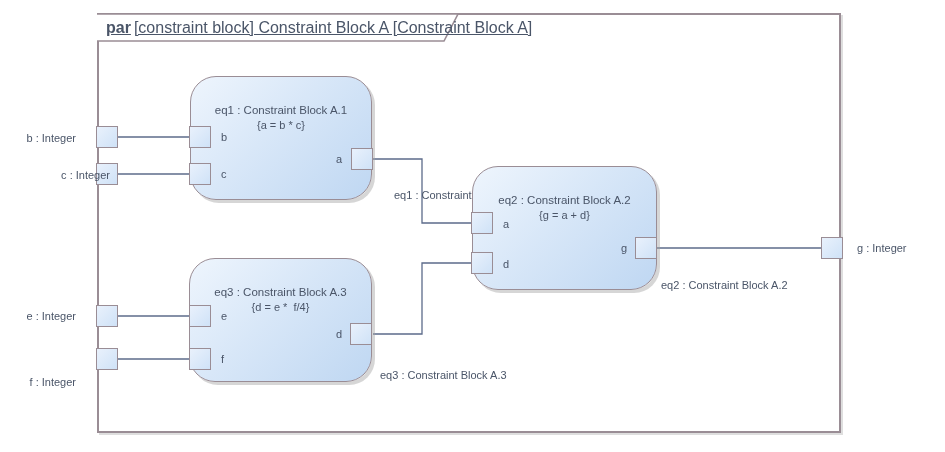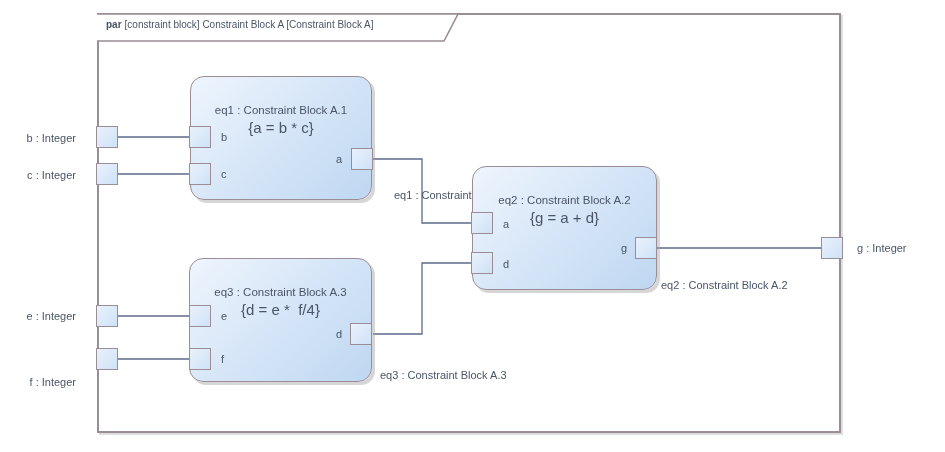--- a/index.html
+++ b/index.html
@@ -9,33 +9,33 @@
   }
   .frame{
     position:absolute;left:97px;top:13px;width:744px;height:420px;
     border:2px solid #9a8d95;box-shadow:2px 2px 0 rgba(160,160,160,.35);
     box-sizing:border-box;background:transparent;
   }
   svg.wires{position:absolute;left:0;top:0;}
   .tabshape{fill:#ffffff;stroke:#9a8d95;stroke-width:1.6;}
   .wire{fill:none;stroke:#5c6b8a;stroke-width:1.3;}
   .frame-title{
-    position:absolute;left:106px;top:19px;font-size:10px;color:#4a5568;white-space:nowrap;
+    position:absolute;left:106px;top:19px;font-size:16px;color:#4a5568;white-space:nowrap;text-decoration:underline;
   }
   .frame-title b{font-weight:bold;margin-right:3px;}
   .block{
-    position:absolute;box-sizing:border-box;border:1.4px solid #9a8d95;border-radius:14px;
+    position:absolute;box-sizing:border-box;border:1.4px solid #9a8d95;border-radius:26px;
     background:linear-gradient(135deg,#eef5fd 0%,#d8e7f8 45%,#bfd7f2 100%);
     box-shadow:3px 3px 0 rgba(165,165,165,.45);
   }
   .btitle{
     text-align:center;font-size:11.5px;color:#4a5568;white-space:nowrap;margin-top:27px;
   }
   .bconstraint{
-    text-align:center;font-size:15px;color:#4a5568;white-space:pre;margin-top:3px;
+    text-align:center;font-size:11px;color:#4a5568;white-space:pre;margin-top:3px;
   }
   .port{
     position:absolute;width:22px;height:22px;box-sizing:border-box;
     border:1.2px solid #9a8d95;
     background:linear-gradient(135deg,#e9f1fc,#cfe2f7);
   }
   .lbl{position:absolute;font-size:11px;color:#4a5568;white-space:nowrap;line-height:14px;}
   .r{text-align:right;}
 </style>
 </head>
@@ -93,21 +93,21 @@
   <span class="lbl" style="left:221px;top:167px;">c</span>
   <span class="lbl r" style="left:312px;top:152px;width:30px;">a</span>
   <span class="lbl" style="left:503px;top:217px;">a</span>
   <span class="lbl" style="left:503px;top:257px;">d</span>
   <span class="lbl r" style="left:597px;top:241px;width:30px;">g</span>
   <span class="lbl" style="left:221px;top:309px;">e</span>
   <span class="lbl" style="left:221px;top:352px;">f</span>
   <span class="lbl r" style="left:312px;top:327px;width:30px;">d</span>
 
   <span class="lbl r" style="left:0px;top:131px;width:76px;">b : Integer</span>
-  <span class="lbl r" style="left:0px;top:168px;width:76px;">c : Integer</span>
+  <span class="lbl r" style="left:0px;top:168px;width:76px;padding-left:34px;">c : Integer</span>
   <span class="lbl r" style="left:0px;top:309px;width:76px;">e : Integer</span>
   <span class="lbl r" style="left:0px;top:351px;width:76px;margin-top:24px;">f : Integer</span>
   <span class="lbl" style="left:857px;top:241px;">g : Integer</span>
 
   <span class="lbl" style="left:394px;top:188px;">eq1 : Constraint</span>
   <span class="lbl" style="left:380px;top:368px;">eq3 : Constraint Block A.3</span>
   <span class="lbl" style="left:661px;top:278px;">eq2 : Constraint Block A.2</span>
 
 </div>
 

